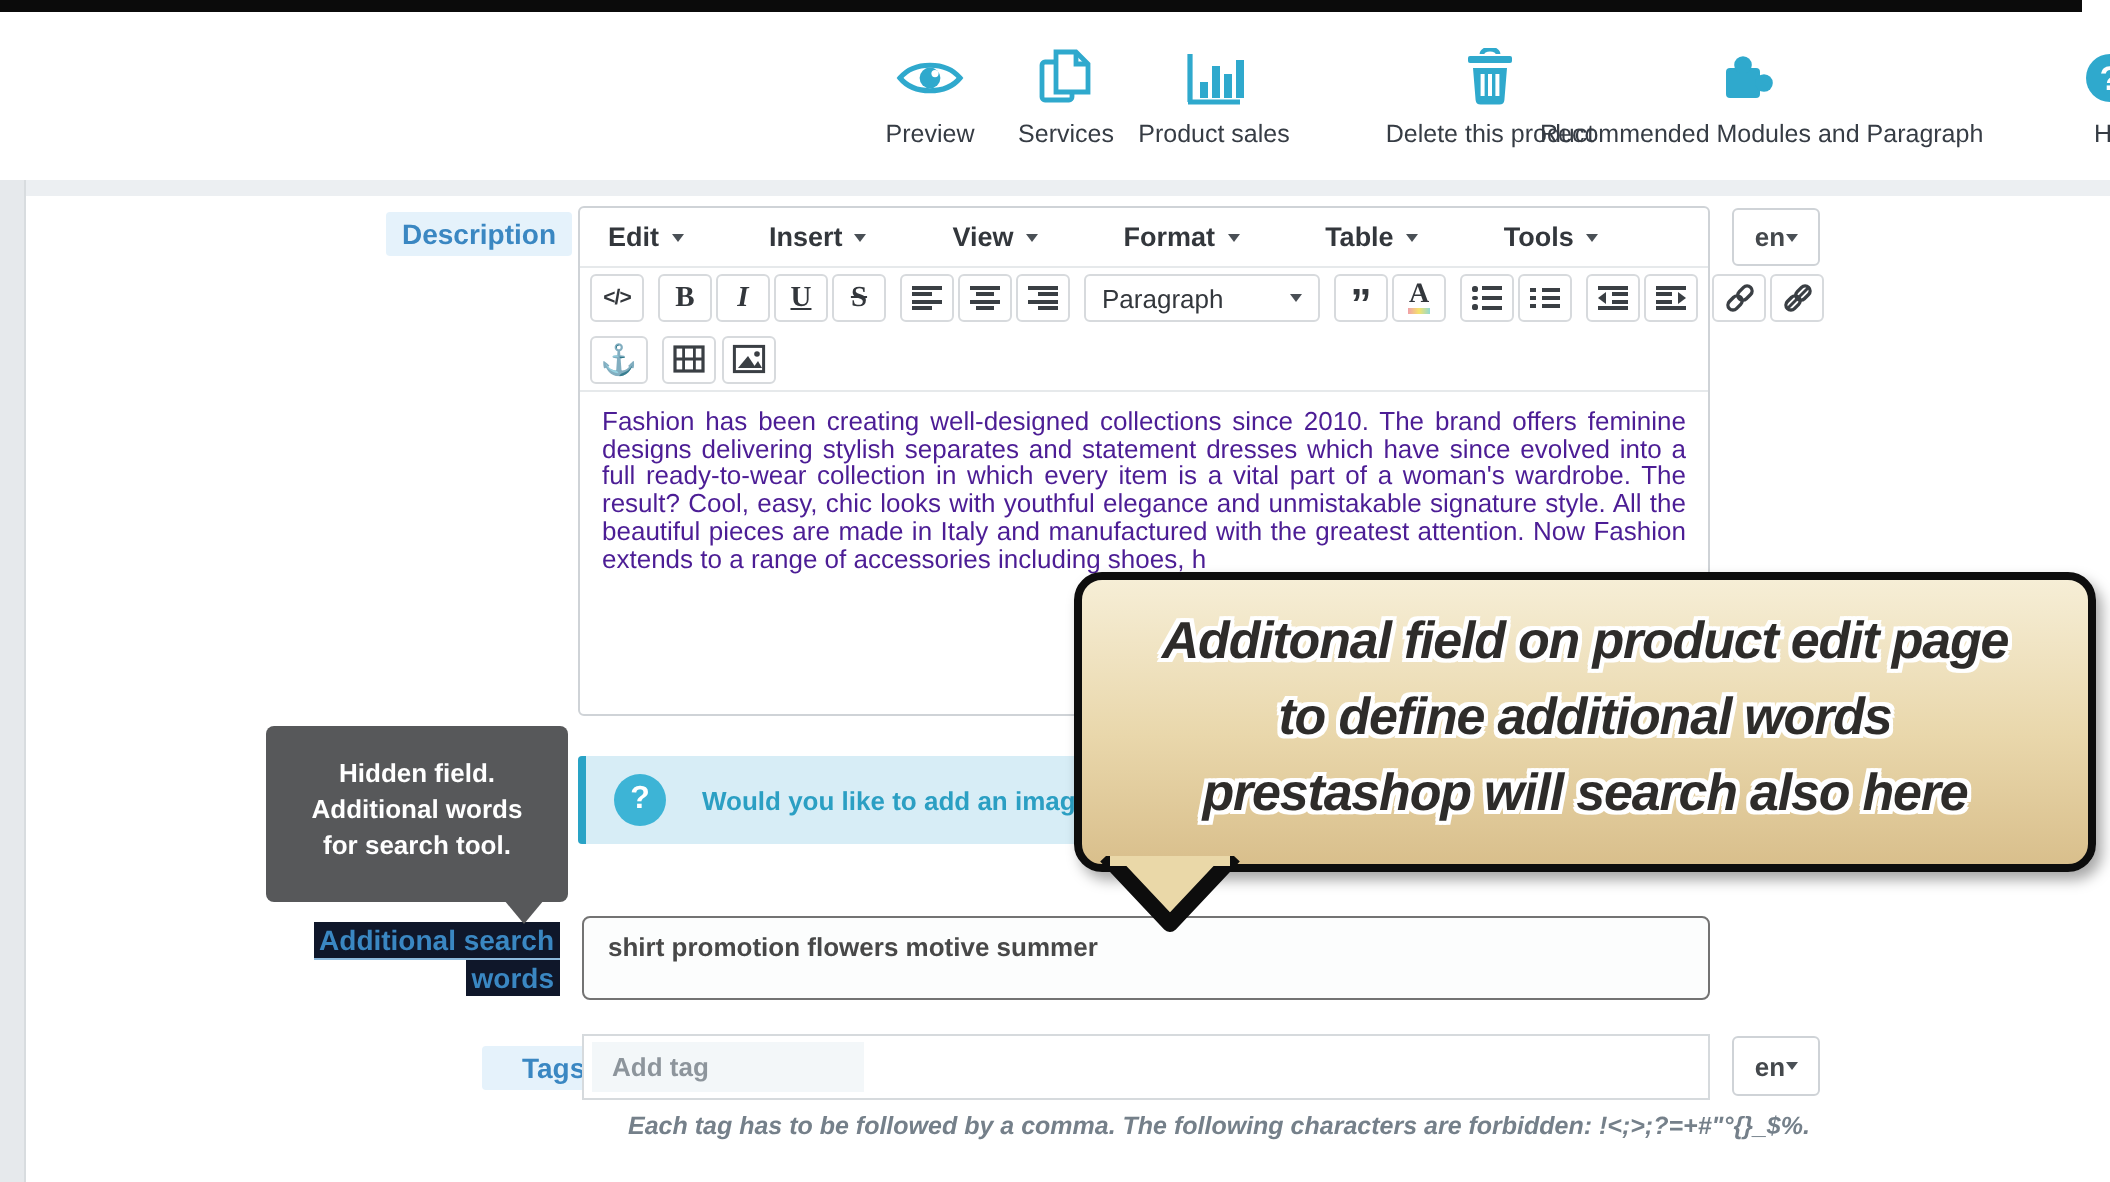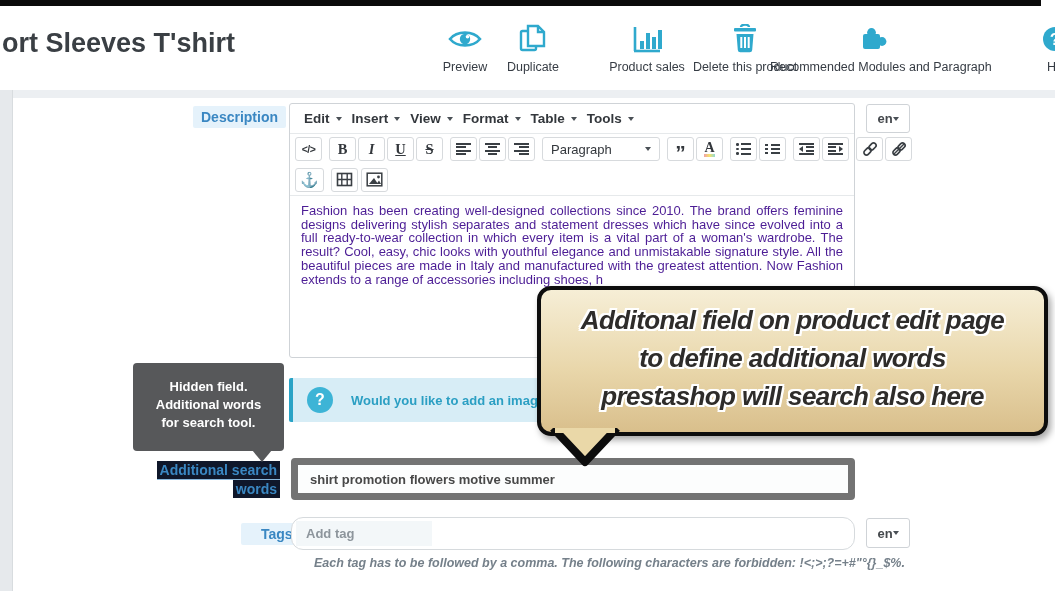--- a/index.html
+++ b/index.html
@@ -18,21 +18,21 @@
   
   .content-bg { position:absolute; left:0; top:90px; width:1055px; height:501px; background:#eceff2; }
   .left-rail { position:absolute; left:0; top:90px; width:13px; height:501px; background:#e6e9ec; border-right:1px solid #d8dcdf; }
   .panel { position:absolute; left:13px; top:98px; width:1042px; height:493px; background:#fff; }
 
   .field-label { position:absolute; background:#e5f2fb; color:#3a87c2; font-size:14px; font-weight:700; padding:3px 8px; border-radius:2px; }
   #descLabel { left:193px; top:106px; }
 
   
   .editor { position:absolute; left:289px; top:103px; width:566px; height:255px; background:#fff; border:1px solid #cfd3d7; border-radius:3px; z-index:1; }
-  .menubar { display:flex; gap:10px; align-items:center; height:30px; padding-left:14px; border-bottom:1px solid #e6e9eb; font-size:13.5px; font-weight:600; color:#33373c; }
+  .menubar { display:flex; gap:43px; align-items:center; height:30px; padding-left:14px; border-bottom:1px solid #e6e9eb; font-size:13.5px; font-weight:600; color:#33373c; }
   .menu-item { display:inline-flex; align-items:center; gap:6px; cursor:pointer; }
   .caret { width:0; height:0; border-left:3.5px solid transparent; border-right:3.5px solid transparent; border-top:4.5px solid #4a5056; display:inline-block; }
   .tb { display:flex; align-items:center; height:30px; padding:0 5px; }
   .tb2 { height:32px; border-bottom:1px solid #e6e9eb; }
   .grp { display:flex; gap:2px; margin-right:7px; }
   .btn { display:inline-flex; align-items:center; justify-content:center; height:24px; min-width:27px; padding:0 4px; background:#fff; border:1px solid #d7dadd; border-radius:3px; color:#33373c; cursor:pointer; }
   .glyph-serif { font-family:"Liberation Serif", serif; font-weight:700; font-size:14.5px; }
   .it { font-style:italic; } .un { text-decoration:underline; } .st { text-decoration:line-through; }
   .code-glyph { font-size:10.5px; font-weight:700; letter-spacing:-0.5px; }
   .para-btn { width:118px; justify-content:space-between; padding:0 8px; font-size:13px; color:#33373c; }
@@ -71,59 +71,58 @@
   
   .callout { position:absolute; left:537px; top:286px; width:511px; height:150px; border:4px solid #0d0d0d; border-radius:14px; background:linear-gradient(180deg,#f6eed6 0%,#e9d7ab 55%,#d9bf8c 100%); box-shadow:3px 4px 7px rgba(0,0,0,0.35); z-index:6; }
   .callout-text { padding-top:11px; text-align:center; font-style:italic; font-weight:700; font-size:26px; line-height:38px; letter-spacing:-0.6px; color:#2e2c2a;
     text-shadow:-2px -2px 0 #fff, 2px -2px 0 #fff, -2px 2px 0 #fff, 2px 2px 0 #fff, 0 2px 0 #fff, 2px 0 0 #fff, 0 -2px 0 #fff, -2px 0 0 #fff; }
   .callout-tail { position:absolute; left:6px; top:138px; z-index:7; }
 
   
   .sw-label { position:absolute; left:150px; top:461px; width:130px; text-align:right; z-index:3; }
   .sw-label span { display:inline-block; background:#0f172a; color:#3a87c2; font-size:14px; font-weight:700; line-height:18px; padding:0 3px; }
   .sw-label .l1 { border-bottom:1px solid #8cb9dc; }
-  .sw-input { position:absolute; left:291px; top:458px; width:564px; height:42px; background:#fcfdfd; border:7px solid #737373; border-radius:4px; padding:7px 12px; font-size:13px; font-weight:600; color:#484848; z-index:2; }
+  .sw-input { position:absolute; left:291px; top:458px; width:564px; height:42px; background:#fcfdfd; border:1px solid #737373; border-radius:4px; padding:7px 12px; font-size:13px; font-weight:600; color:#484848; z-index:2; }
   #tagsLabel { left:241px; top:523px;padding-left:20px; }
-  .tags-input { position:absolute; left:291px; top:517px; width:564px; height:33px; background:#fff; border:1px solid #d6dadd; border-radius:12px; z-index:2; }
+  .tags-input { position:absolute; left:291px; top:517px; width:564px; height:33px; background:#fff; border:1px solid #d6dadd; border-radius:0; z-index:2; }
   .tag-placeholder { position:absolute; left:4px; top:3px; width:136px; height:25px; background:#f3f7f9; color:#8d959c; font-size:13px; font-weight:600; line-height:25px; padding-left:10px; }
   .tags-help { position:absolute; left:314px; top:556px; font-size:12.5px; font-style:italic; font-weight:700; color:#75808a; z-index:2; white-space:nowrap; }
 
   svg { display:block; }
 </style>
 </head>
 <body>
 
 <div class="topbar"></div>
 
 <div class="header">
-  <div class="page-title">ort Sleeves T'shirt</div>
 
   <div class="action" style="left:437px; width:56px;">
     <div class="ic">
       <svg width="36" height="24" viewBox="0 0 36 24">
           <path d="M3 12 C10 3.5 26 3.5 33 12 C26 20.5 10 20.5 3 12 Z" fill="none" stroke="#2fa9cd" stroke-width="2.6"></path>
           <circle cx="18" cy="12" r="5.2" fill="#2fa9cd"></circle>
           <circle cx="20.5" cy="9.8" r="1.8" fill="#fff"></circle>
         </svg>
     </div>
     <div class="lbl">Preview</div>
   </div>
 
   <div class="action" style="left:500px; width:66px;">
     <div class="ic">
       <svg width="32" height="34" viewBox="0 0 32 34">
           <rect x="4" y="9" width="15" height="19" rx="1.5" fill="#fff" stroke="#2fa9cd" stroke-width="2.4"></rect>
           <path d="M11 4 h10 l6 6 v14 h-16 z" fill="#fff" stroke="#2fa9cd" stroke-width="2.4"></path>
           <path d="M21 4 v6 h6" fill="none" stroke="#2fa9cd" stroke-width="2.4"></path>
         </svg>
     </div>
-    <div class="lbl">Duplicate</div>
-  </div>
-
-  <div class="action" style="left:606px; width:82px;">
+    <div class="lbl">Services</div>
+  </div>
+
+  <div class="action" style="left:566px; width:82px;">
     <div class="ic">
       <svg width="32" height="30" viewBox="0 0 32 30">
           <path d="M4 3 v24" stroke="#2fa9cd" stroke-width="2.6"></path>
           <path d="M3 27 h26" stroke="#2fa9cd" stroke-width="2.6"></path>
           <rect x="9" y="17" width="4" height="8" fill="#2fa9cd"></rect>
           <rect x="15" y="9" width="4" height="16" fill="#2fa9cd"></rect>
           <rect x="21" y="13" width="4" height="12" fill="#2fa9cd"></rect>
           <rect x="27" y="6" width="4" height="19" fill="#2fa9cd"></rect>
         </svg>
     </div>

